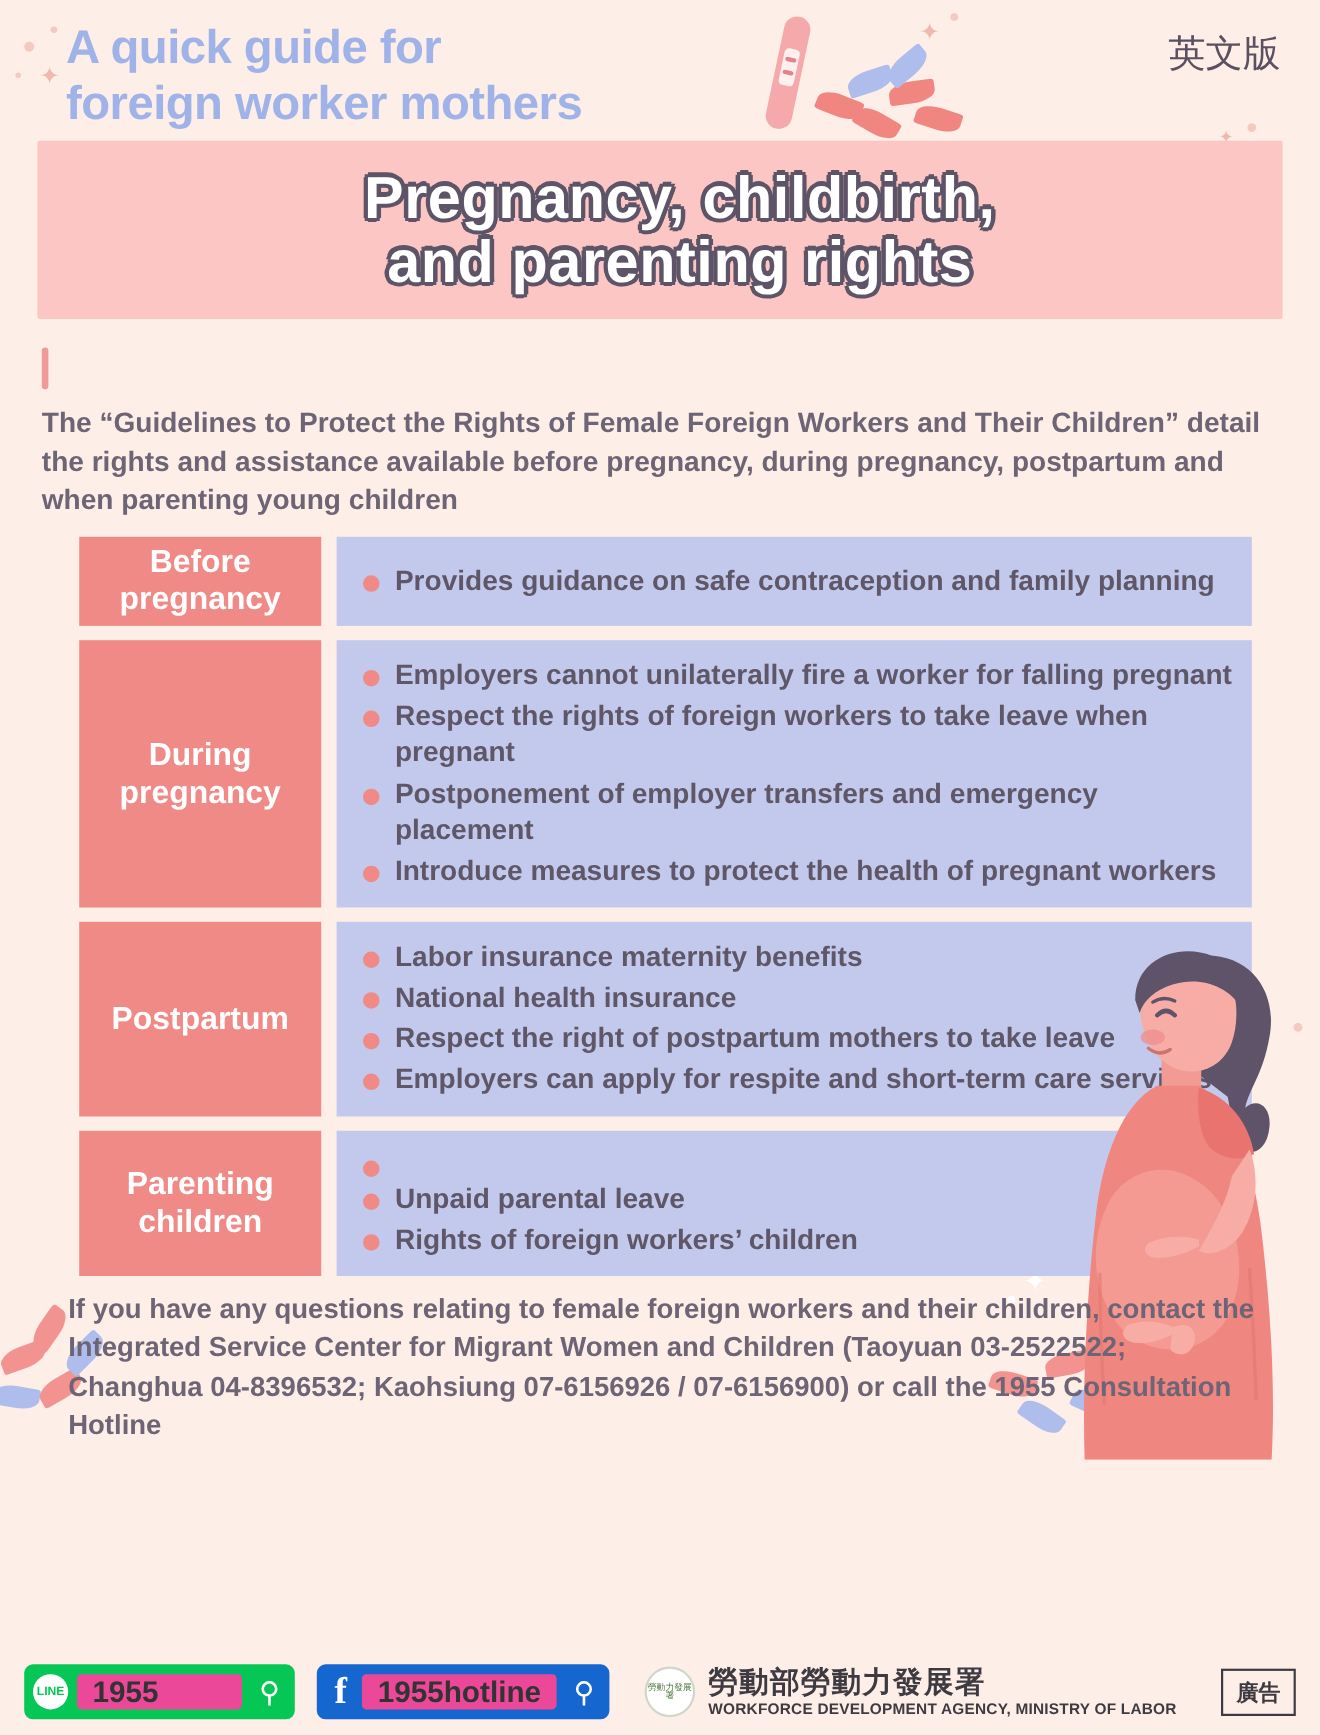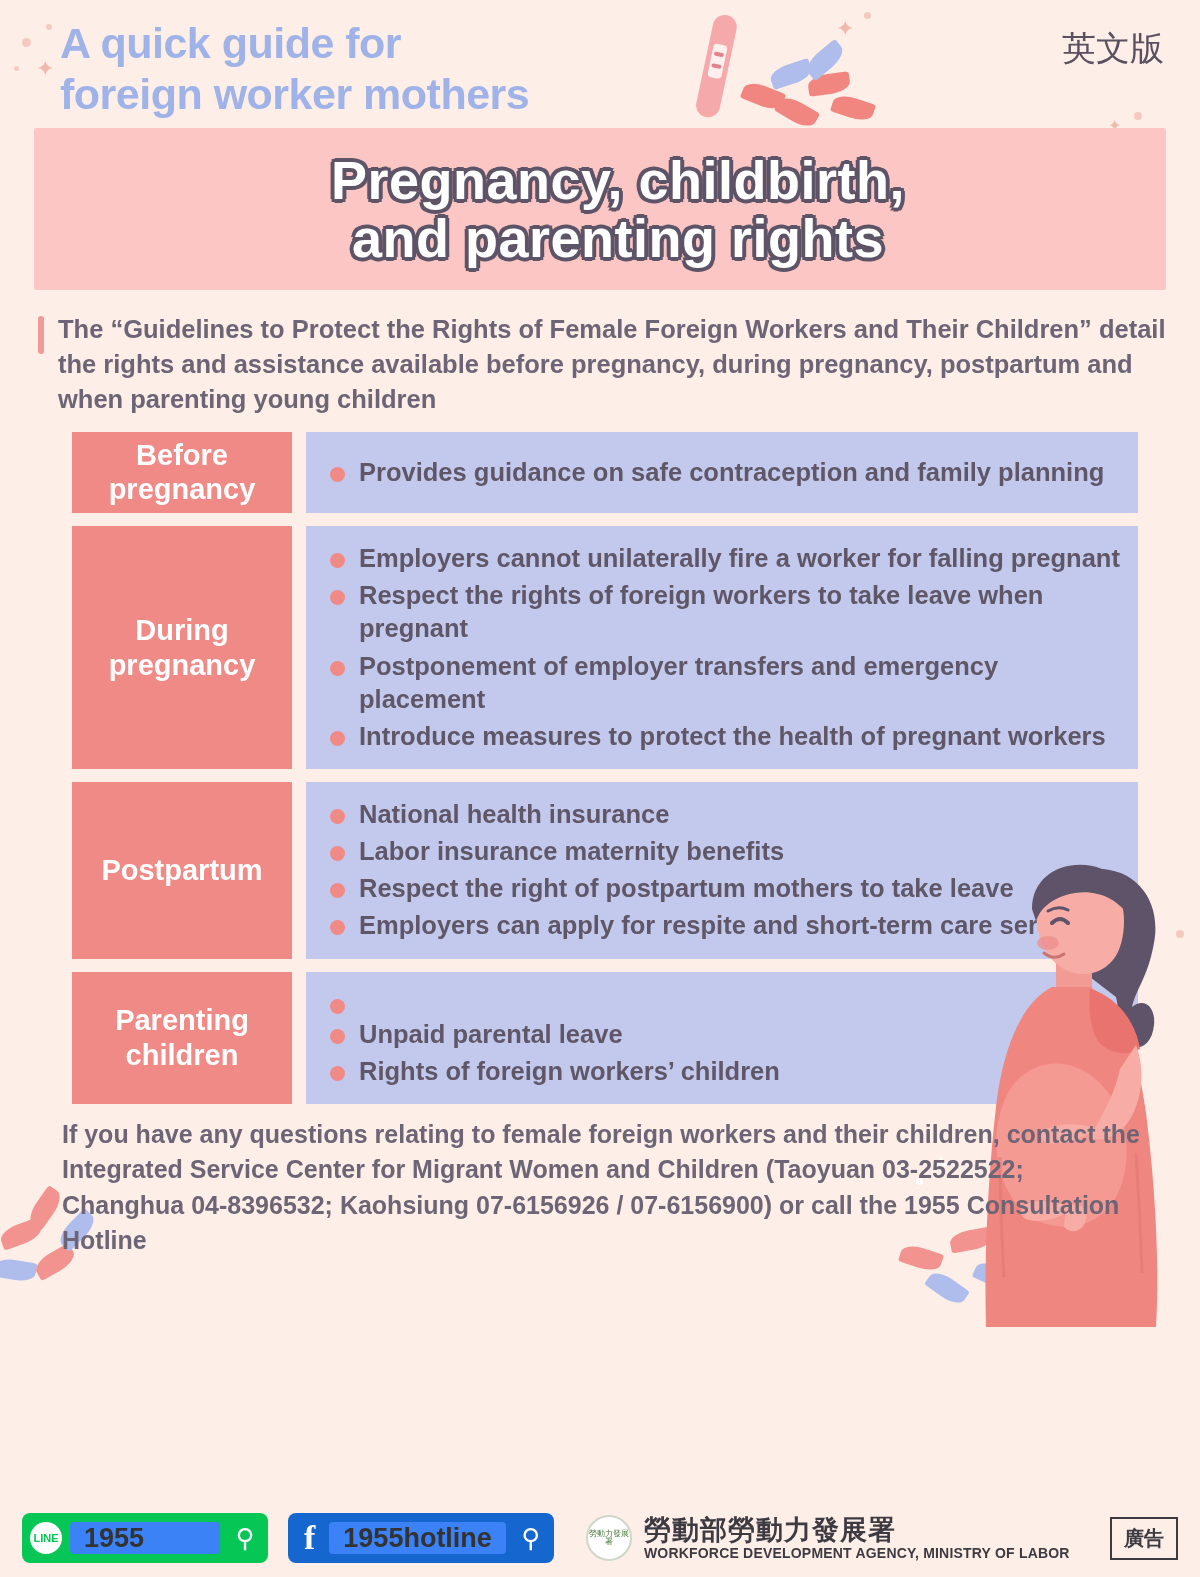--- a/index.html
+++ b/index.html
@@ -111,20 +111,21 @@
       -4px 0 0 #5e5468, 4px 0 0 #5e5468,
       0 -4px 0 #5e5468, 0 4px 0 #5e5468;
     letter-spacing: 0.5px;
   }
 
   
   .intro {
     margin: 22px 30px 0 38px;
     display: flex;
     gap: 14px;
+    flex-direction: column;
   }
   .intro-bar {
     width: 6px;
     background: #f09a9a;
     border-radius: 3px;
     flex: none;
     height: 38px;
     margin-top: 4px;
   }
   .intro-text {
@@ -249,21 +250,21 @@
   }
   .fb-logo {
     color: #fff;
     font-size: 34px;
     font-weight: bold;
     font-family: "Liberation Serif", serif;
     line-height: 1;
     padding: 0 6px;
   }
   .pill-input {
-    background: #3b82f6;
+    background: #ec4899;
     height: 32px;
     display: flex;
     align-items: center;
     padding: 12px 14px;
     font-size: 27px;
     font-weight: bold;
     color: #333;
     border-radius: 4px;
     min-width: 150px;
   }
@@ -413,25 +414,25 @@
         <div class="bullet-text">Introduce measures to protect the health of pregnant workers</div>
       </div>
     </div>
   </div>
 
   <div class="row">
     <div class="row-label">Postpartum</div>
     <div class="row-body">
       <div class="bullet-row">
         <div class="bullet-dot"></div>
+        <div class="bullet-text">Labor insurance maternity benefits</div>
+      </div>
+      <div class="bullet-row">
+        <div class="bullet-dot"></div>
         <div class="bullet-text">National health insurance</div>
-      </div>
-      <div class="bullet-row">
-        <div class="bullet-dot"></div>
-        <div class="bullet-text">Labor insurance maternity benefits</div>
       </div>
       <div class="bullet-row">
         <div class="bullet-dot"></div>
         <div class="bullet-text">Respect the right of postpartum mothers to take leave</div>
       </div>
       <div class="bullet-row">
         <div class="bullet-dot"></div>
         <div class="bullet-text">Employers can apply for respite and short-term care services</div>
       </div>
     </div>

